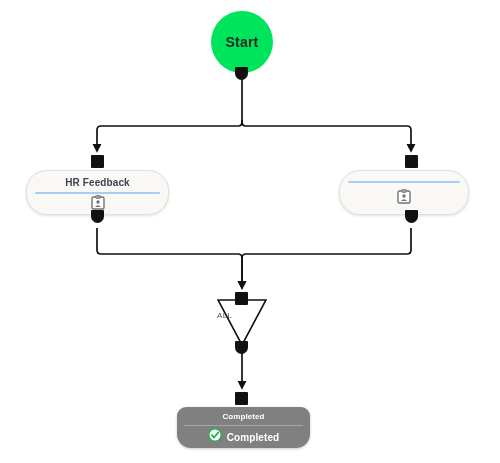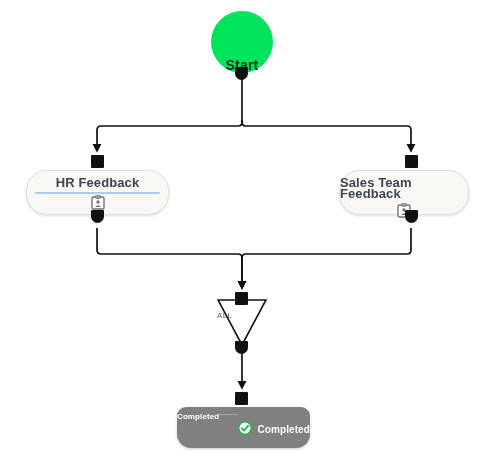--- a/index.html
+++ b/index.html
@@ -29,21 +29,21 @@
   
   .start-node {
     position: absolute;
     left: 211px;
     top: 11px;
     width: 62px;
     height: 62px;
     border-radius: 50%;
     background: #00e45c;
     display: flex;
-    align-items: flex-end;
+    align-items: center;
     justify-content: center;
     z-index: 4;
   }
   .start-label {
     font-size: 14px;
     font-weight: bold;
     color: #1d2b23;
     letter-spacing: .2px;
   }
 
@@ -58,21 +58,21 @@
     z-index: 3;
     display: flex;
     flex-direction: column;
     align-items: center;
     padding-top: 6px;
   }
   #card-hr   { left: 26px;  top: 170px; width: 143px; height: 45px; }
   #card-sales{ left: 339px; top: 170px; width: 130px; height: 45px; }
 
   .task-title {
-    font-size: 13px;
+    font-size: 10px;
     font-weight: bold;
     color: #3d4450;
     letter-spacing: .1px;
     line-height: 11px;
   }
   .task-divider {
     width: 88%;
     height: 2px;
     background: #a9cdf1;
     margin-top: 4px;
@@ -112,21 +112,22 @@
     left: 177px;
     top: 407px;
     width: 133px;
     height: 41px;
     box-sizing: border-box;
     background: #808080;
     border-radius: 9px 9px 14px 14px;
     box-shadow: 0 1px 3px rgba(0,0,0,0.2);
     z-index: 3;
     display: flex;
-    flex-direction: row;
+    flex-direction: column;
+    align-items: center;
     padding-top: 4px;
   }
   .end-title {
     font-size: 8px;
     font-weight: bold;
     color: #ffffff;
     letter-spacing: .1px;
     line-height: 11px;
   }
   .end-divider {
@@ -203,21 +204,20 @@
           <circle cx="7" cy="7" r="1.7" fill="#6f7479"></circle>
           <path d="M 3.9 12 Q 7 8.6 10.1 12 Z" fill="#6f7479"></path>
         </svg>
       </span>
     </div>
   </div>
   <div class="port port-out" style="left:91px; top:210px;"></div>
 
   <div class="port port-in" style="left:405px; top:155px;"></div>
   <div class="task-card" id="card-sales">
-    <span class="task-title">Sales Team Feedback</span>
     <div class="task-divider"></div>
     <div class="task-icon-row">
       <span class="task-icon">
         <svg width="14" height="15" viewBox="0 0 14 15" xmlns="http://www.w3.org/2000/svg">
           <rect x="1" y="2" width="12" height="12" rx="1.5" fill="#ffffff" stroke="#6f7479" stroke-width="1.4"></rect>
           <rect x="4.5" y="0.4" width="5" height="3" rx="1" fill="#9aa0a6" stroke="#6f7479" stroke-width="0.8"></rect>
           <circle cx="7" cy="7" r="1.7" fill="#6f7479"></circle>
           <path d="M 3.9 12 Q 7 8.6 10.1 12 Z" fill="#6f7479"></path>
         </svg>
       </span>

